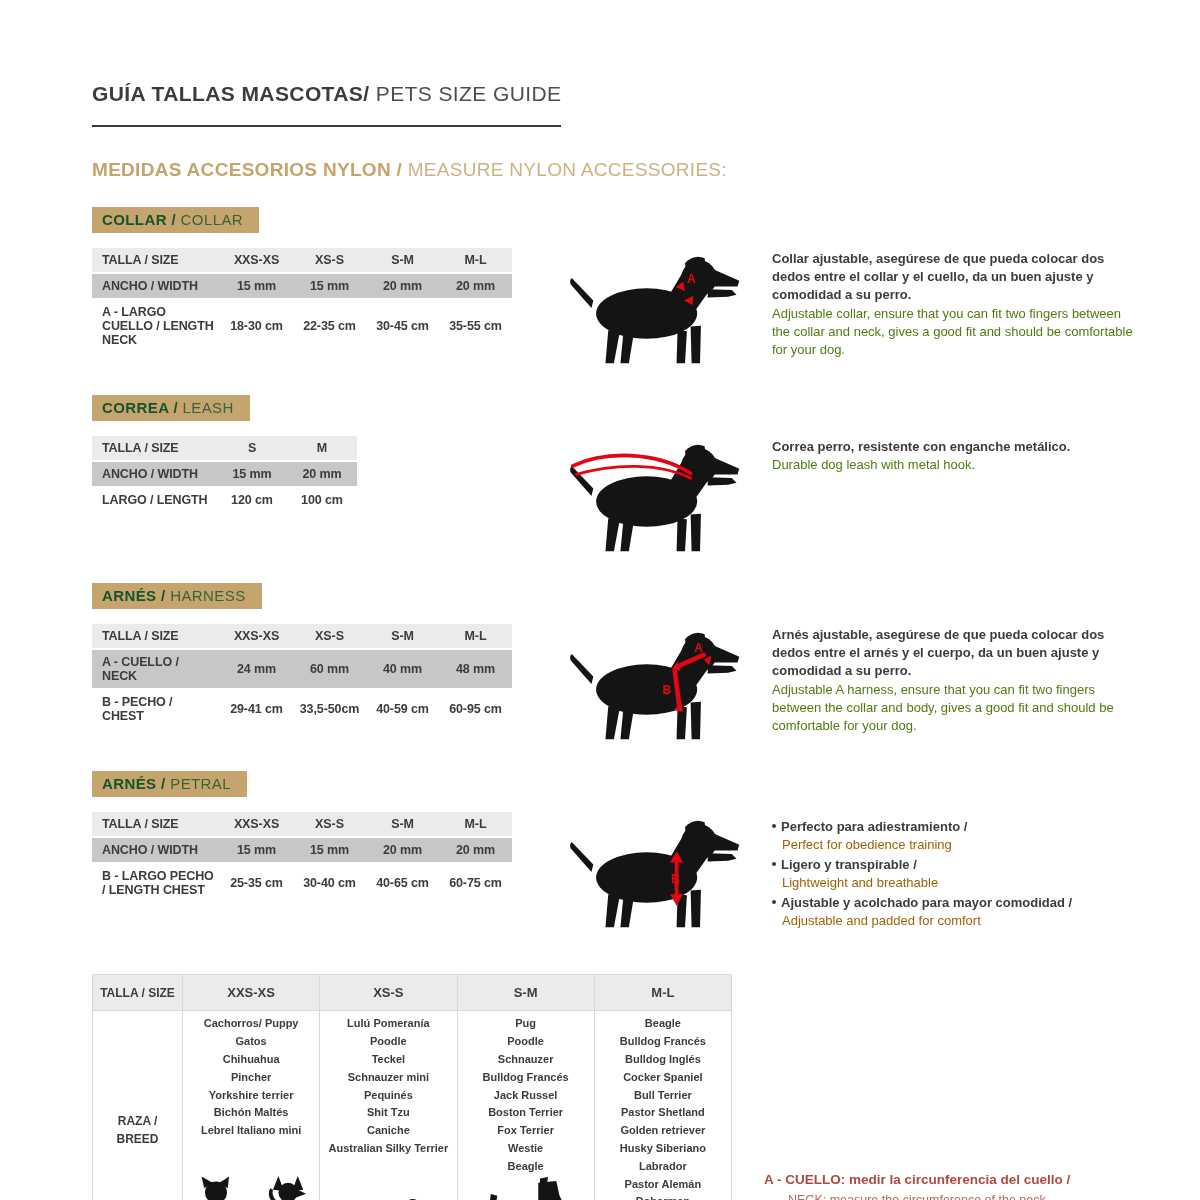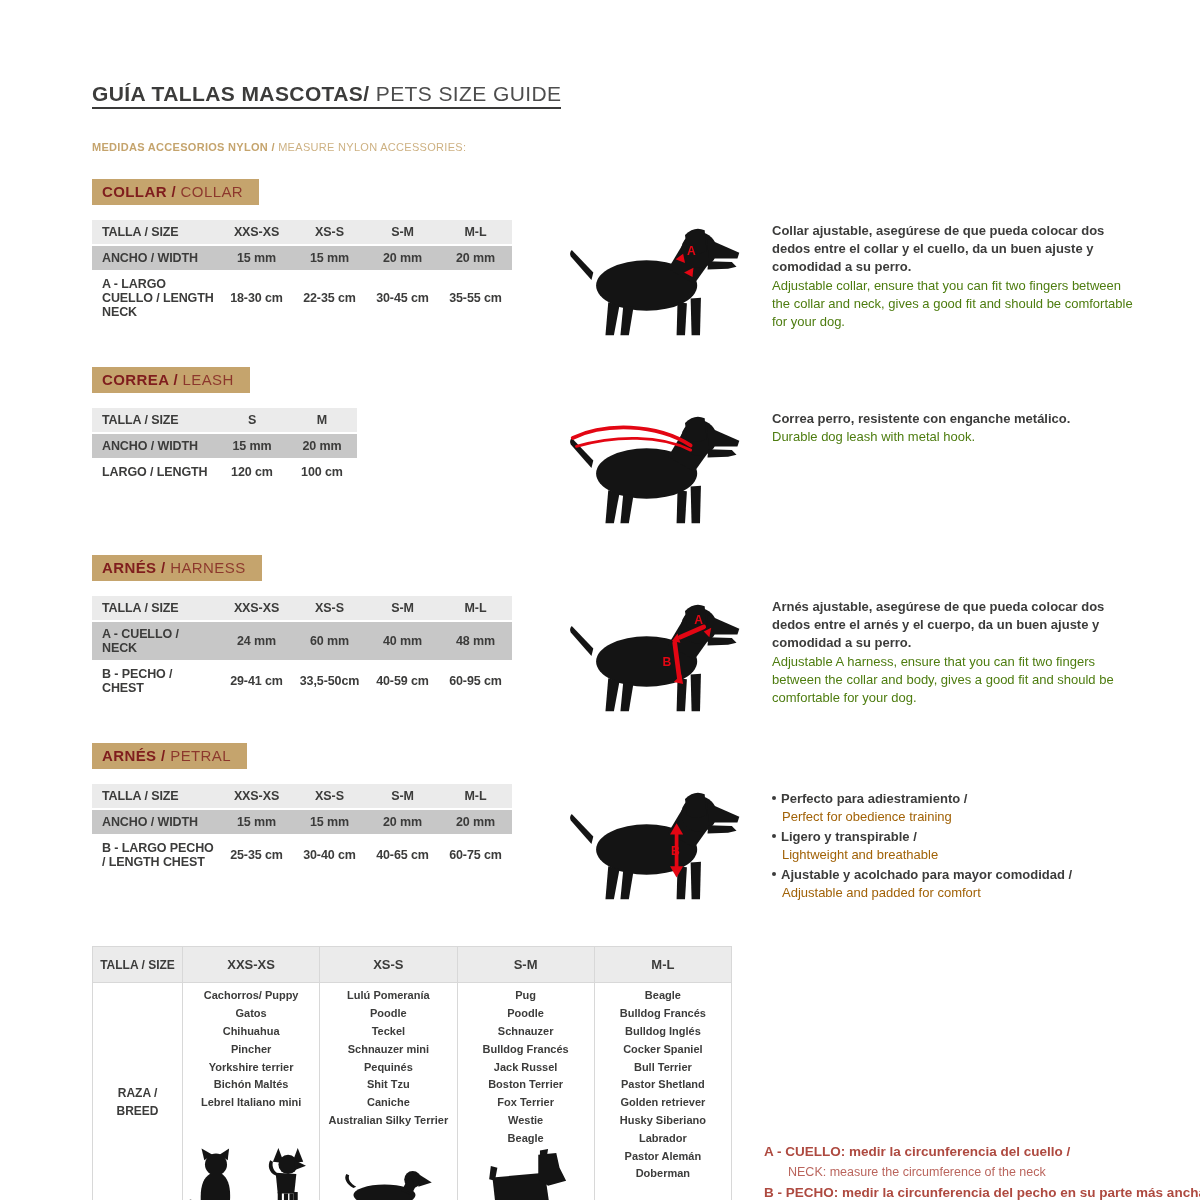--- a/index.html
+++ b/index.html
@@ -2,30 +2,30 @@
 <html style="--tan: #C5A46D; --accent_red: #E30613; --note_red: #AE4A40;"><head>
 <meta charset="utf-8">
 <style>
   * { margin:0; padding:0; box-sizing:border-box; }
   html,body { width:1200px; height:1200px; background:#ffffff;
               font-family:"Liberation Sans", sans-serif; color:#3C3C3B; }
   .page { position:relative; width:1200px; height:1200px; padding:82px 60px 0 92px; overflow:hidden; }
 
   
   .title { display:inline-block; font-size:21px; font-weight:bold; letter-spacing:.4px;
-           border-bottom:2px solid #3A3A39; padding-bottom:1px; }
+           border-bottom:2px solid #3A3A39; padding-bottom:19px; }
   .title .en { font-weight:normal; color:#4D4D4D; }
-  .subtitle { margin-top:32px; font-size:11px; font-weight:bold; letter-spacing:.3px;
+  .subtitle { margin-top:32px; font-size:19px; font-weight:bold; letter-spacing:.3px;
               color:var(--tan,#C5A46D); }
   .subtitle .en { font-weight:normal; opacity:.85; }
 
   
   .section { margin-top:30px; }
   .section:first-of-type { margin-top:26px; }
-  .badge { display:inline-block; background:var(--tan,#C5A46D); color:#7f1d1d;
+  .badge { display:inline-block; background:var(--tan,#C5A46D); color:#14532d;
            font-size:15px; font-weight:bold; letter-spacing:.4px; padding:4px 16px 5px 10px; }
   .badge .en { font-weight:normal; opacity:.8; }
 
   
   .section-row { display:grid; grid-template-columns:448px 232px 1fr; margin-top:15px; align-items:start; }
   .dog-col { display:flex; justify-content:center; padding-top:0; }
   .dog-svg { width:178px; height:117px; }
 
   
   .size-table { border-collapse:collapse; font-size:12.5px; font-weight:bold;

